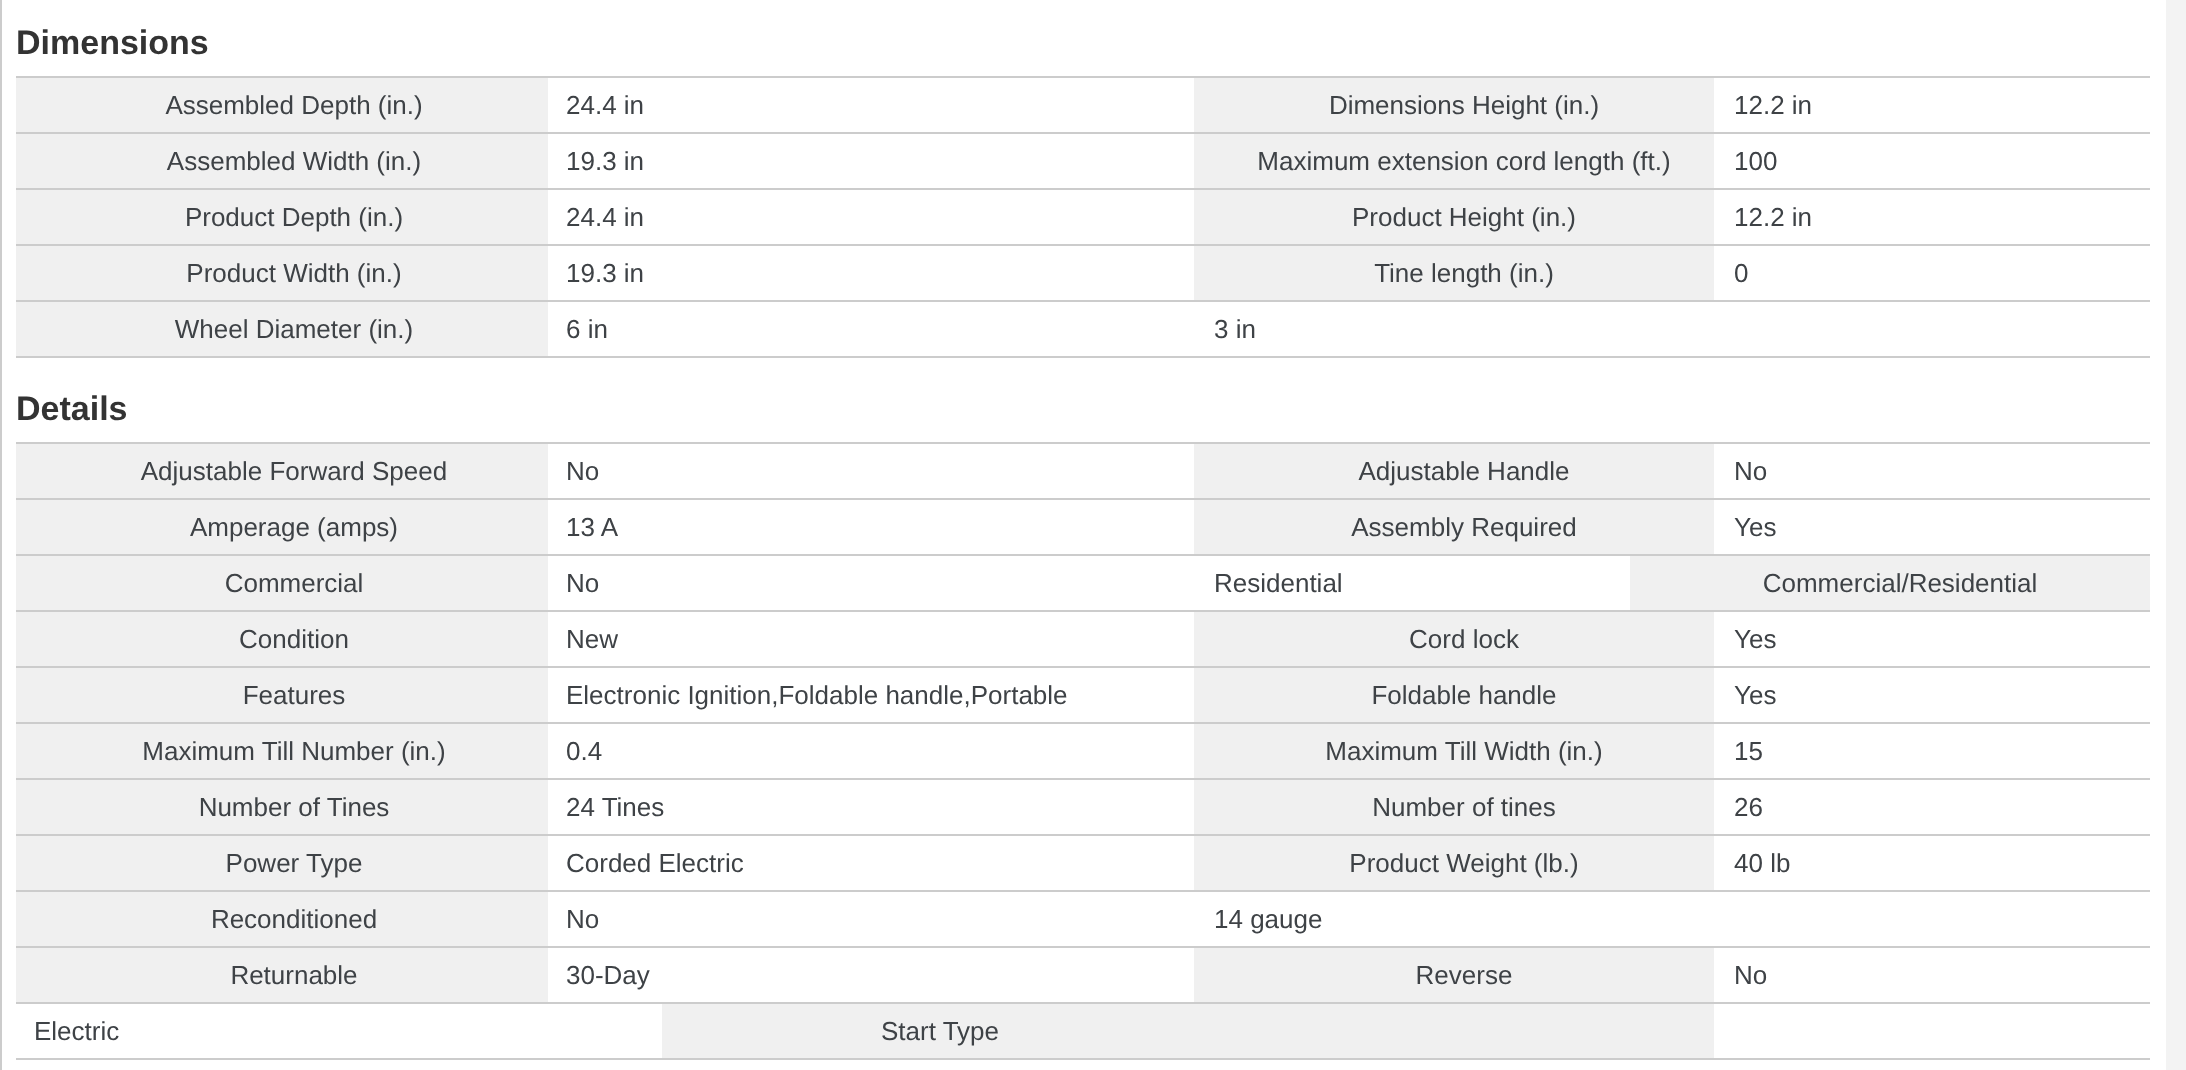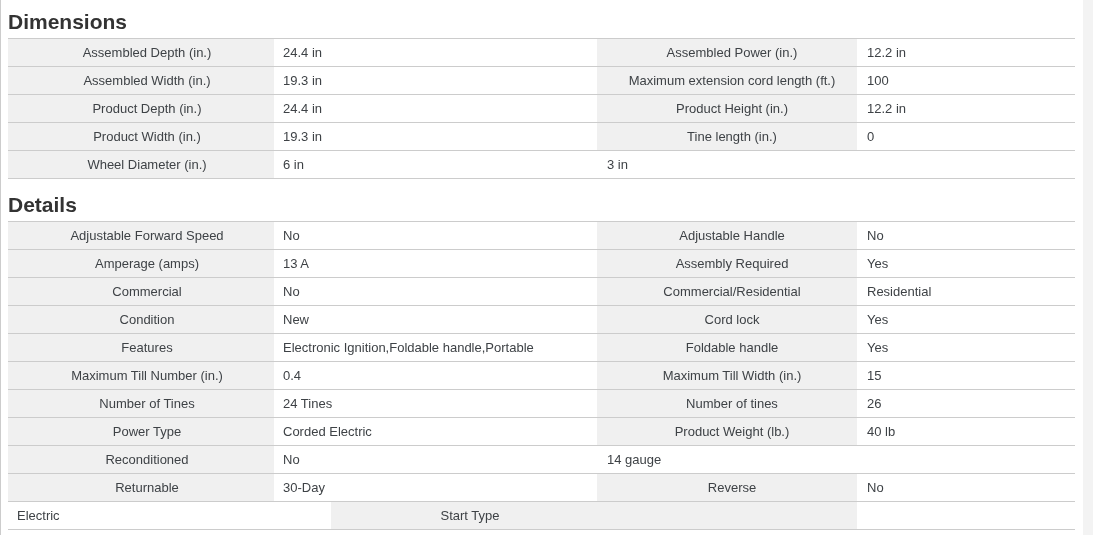--- a/index.html
+++ b/index.html
@@ -28,21 +28,21 @@
   }
   .content {
     position: absolute;
     left: 8px;
     top: 0;
     width: 1067px;
   }
   .section-title {
     margin: 0;
     padding: 13px 0 8px 0;
-    font-size: 21px;
+    font-size: 17px;
     line-height: 17px;
     font-weight: 700;
     color: #333333;
   }
   .section-title.second {
     padding-top: 17px;
   }
   .spec-table {
     border-top: 1px solid #cccccc;
   }
@@ -72,21 +72,21 @@
 <div class="page">
   <div class="left-edge"></div>
 
   <div class="content">
 
     <h2 class="section-title">Dimensions</h2>
     <div class="spec-table">
       <div class="spec-row">
         <div class="cell label c1">Assembled Depth (in.)</div>
         <div class="cell value c2">24.4 in</div>
-        <div class="cell label c3">Assembled Power (in.)</div>
+        <div class="cell label c3">Dimensions Height (in.)</div>
         <div class="cell value c4">12.2 in</div>
       </div>
       <div class="spec-row">
         <div class="cell label c1">Assembled Width (in.)</div>
         <div class="cell value c2">19.3 in</div>
         <div class="cell label c3">Maximum extension cord length (ft.)</div>
         <div class="cell value c4">100</div>
       </div>
       <div class="spec-row">
         <div class="cell label c1">Product Depth (in.)</div>
@@ -117,22 +117,22 @@
       </div>
       <div class="spec-row">
         <div class="cell label c1">Amperage (amps)</div>
         <div class="cell value c2">13 A</div>
         <div class="cell label c3">Assembly Required</div>
         <div class="cell value c4">Yes</div>
       </div>
       <div class="spec-row">
         <div class="cell label c1">Commercial</div>
         <div class="cell value c2">No</div>
+        <div class="cell value c4">Residential</div>
         <div class="cell label c3">Commercial/Residential</div>
-        <div class="cell value c4">Residential</div>
       </div>
       <div class="spec-row">
         <div class="cell label c1">Condition</div>
         <div class="cell value c2">New</div>
         <div class="cell label c3">Cord lock</div>
         <div class="cell value c4">Yes</div>
       </div>
       <div class="spec-row">
         <div class="cell label c1">Features</div>
         <div class="cell value c2">Electronic Ignition,Foldable handle,Portable</div>

